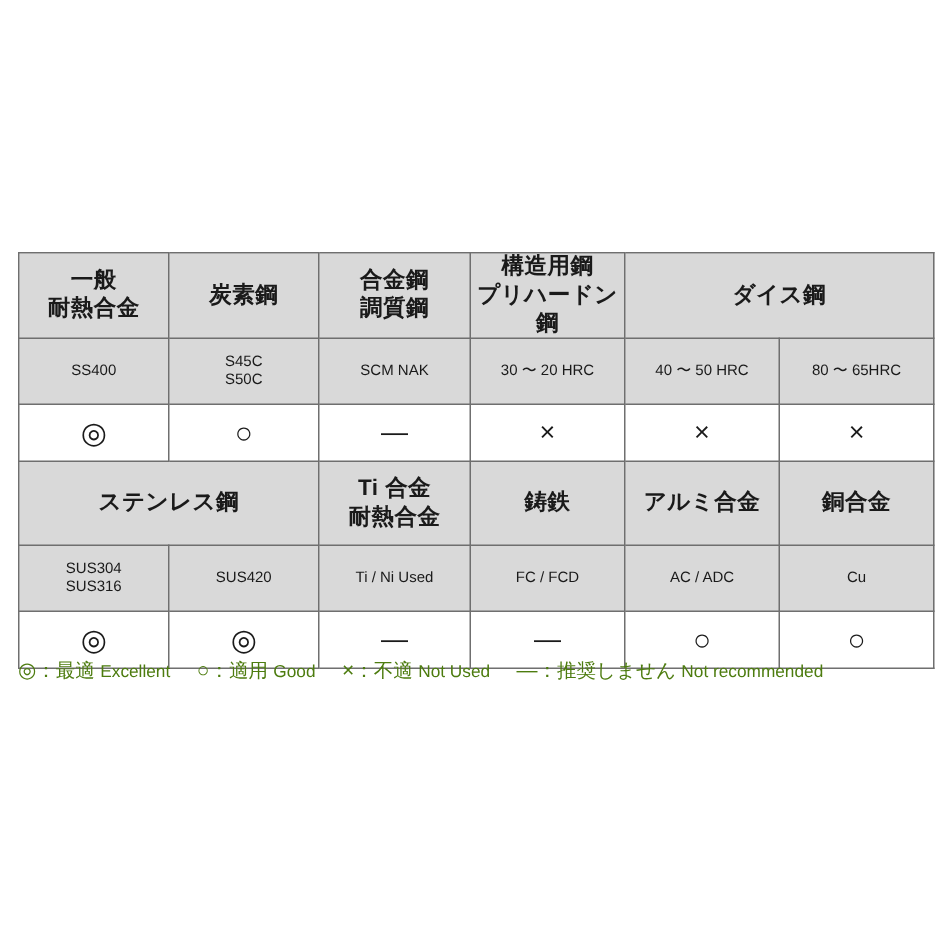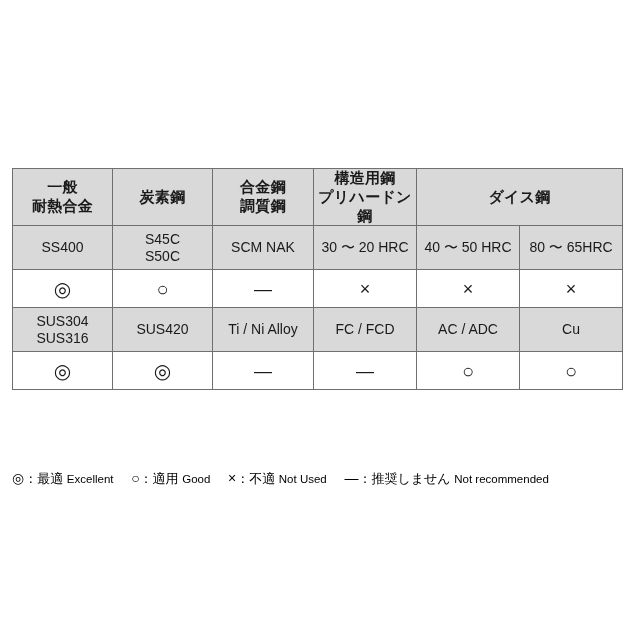--- a/index.html
+++ b/index.html
@@ -46,21 +46,21 @@
     font-weight: bold;
     letter-spacing: 0.3px;
   }
   .hdr .two-line span {
     display: block;
   }
   
   .grade {
     background: #d9d9d9;
     height: 44px;
-    font-size: 14px;
+    font-size: 10px;
     line-height: 1.2;
   }
   .grade .two-line span {
     display: block;
   }
   
   .sym {
     background: #ffffff;
     height: 38px;
   }
@@ -88,22 +88,21 @@
     font-size: 18px;
   }
   .legend {
     position: absolute;
     left: 12px;
     top: 437px;
     width: 610px;
     font-size: 13px;
     line-height: 1.3;
     white-space: nowrap;
-    color: #000000;
-    margin-top: 32px;
+    color: #4d7c0f;
   }
   .legend .item {
     display: inline-block;
     margin-right: 14px;
   }
   .legend .mark {
     font-size: 14px;
   }
   .legend .en {
     font-size: 11.5px;
@@ -211,36 +210,64 @@
             <span class="glyph cross">×</span>
           </td>
           <td class="sym-cell">
             <span class="glyph cross">×</span>
           </td>
           <td class="sym-cell">
             <span class="glyph cross">×</span>
           </td>
         </tr>
 
+        <tr class="hdr">
+          <td colspan="2">
+            <div class="two-line">
+              <span>ステンレス鋼</span>
+            </div>
+          </td>
+          <td>
+            <div class="two-line">
+              <span>Ti 合金</span>
+              <span>耐熱合金</span>
+            </div>
+          </td>
+          <td>
+            <div class="two-line">
+              <span>鋳鉄</span>
+            </div>
+          </td>
+          <td>
+            <div class="two-line">
+              <span>アルミ合金</span>
+            </div>
+          </td>
+          <td>
+            <div class="two-line">
+              <span>銅合金</span>
+            </div>
+          </td>
+        </tr>
 
         <tr class="grade">
           <td>
             <div class="two-line">
               <span>SUS304</span>
               <span>SUS316</span>
             </div>
           </td>
           <td>
             <div class="two-line">
               <span>SUS420</span>
             </div>
           </td>
           <td>
             <div class="two-line">
-              <span>Ti / Ni Alloy</span>
+              <span>Ti / Ni Used</span>
             </div>
           </td>
           <td>
             <div class="two-line">
               <span>FC / FCD</span>
             </div>
           </td>
           <td>
             <div class="two-line">
               <span>AC / ADC</span>

